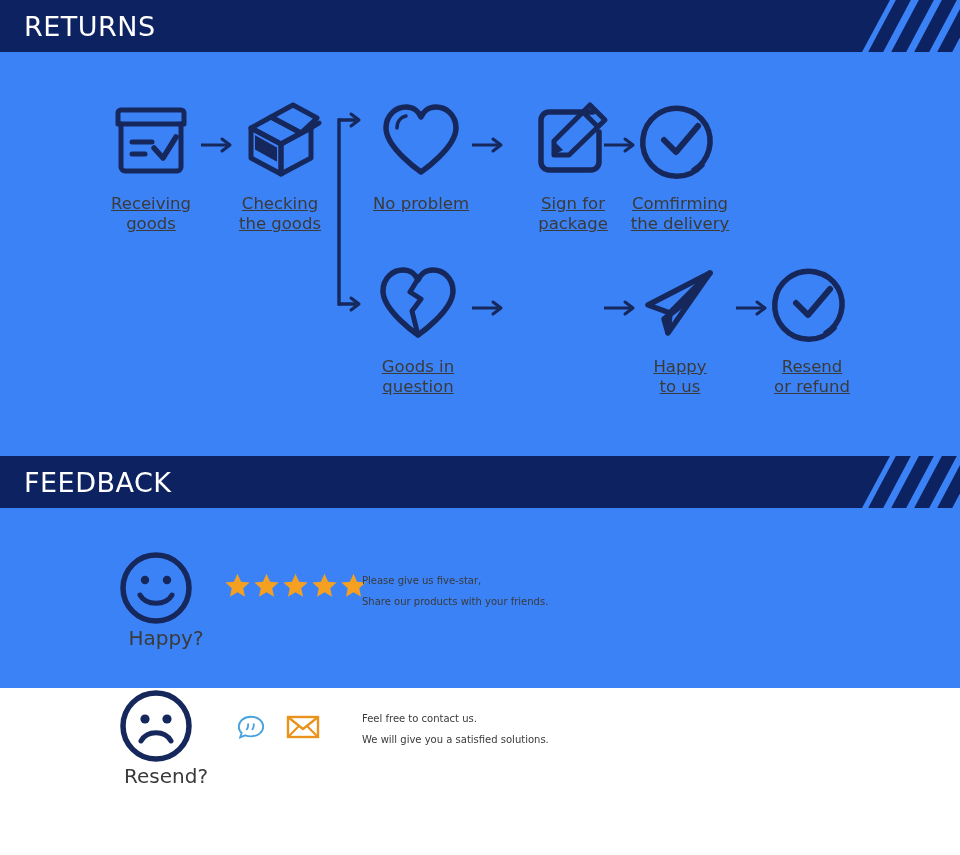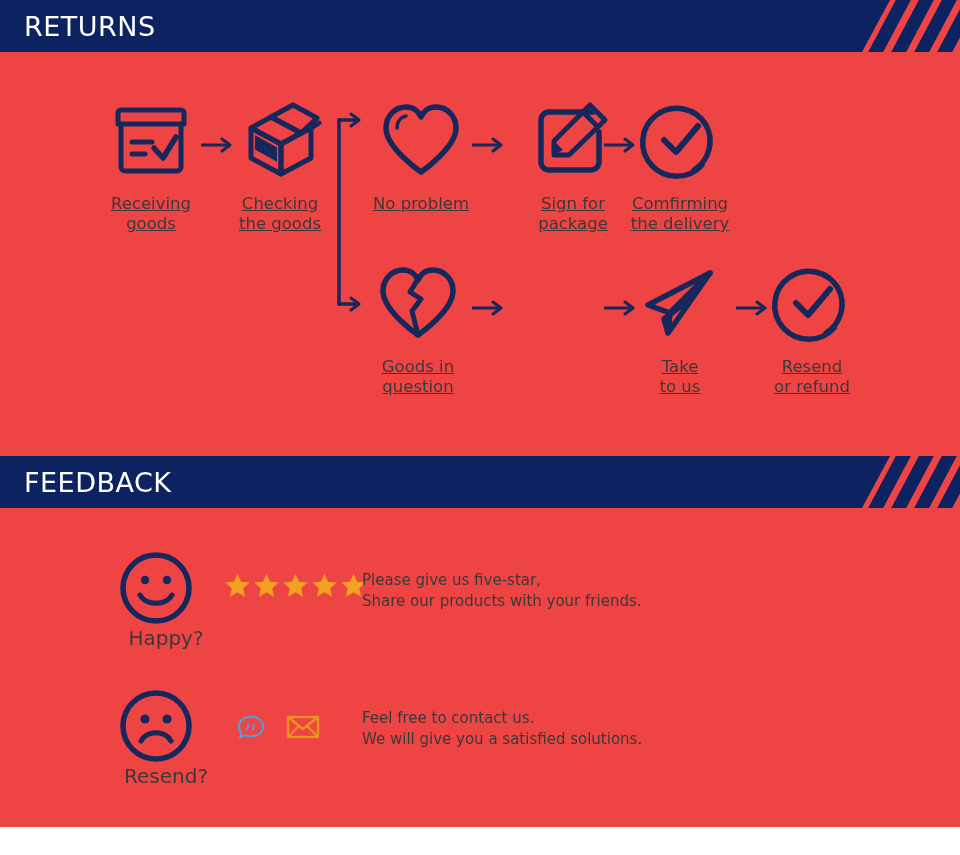--- a/index.html
+++ b/index.html
@@ -2,21 +2,21 @@
 <html><head>
 <meta charset="utf-8">
 <style>
   * { box-sizing: border-box; margin: 0; padding: 0; }
   html, body {
     width: 960px; height: 855px;
     background: #ffffff;
     font-family: "DejaVu Sans", "Liberation Sans", sans-serif;
     overflow: hidden;
   }
-  .page { position: relative; width: 960px; height: 827px; background: #ef4444; }
+  .page { position: relative; width: 960px; height: 688px; background: #3b82f6; }
 
   
   .banner { position: absolute; left: 0; width: 960px; height: 52px; }
   .banner .bar {
     position: absolute; left: 0; top: 0; height: 52px; width: 890px;
     background: #0D2260;
     clip-path: polygon(0 0, 890px 0, 862px 52px, 0 52px);
   }
   .banner .stripe {
     position: absolute; top: 0; height: 52px; width: 15px;
@@ -55,21 +55,21 @@
   
   .fb { position: absolute; left: 0; top: 520px; width: 960px; height: 335px; }
   .fb-row { position: absolute; left: 0; width: 960px; height: 140px; }
   .fb-row.r1 { top: 30px; }
   .fb-row.r2 { top: 168px; }
 
   .face-wrap { position: absolute; left: 118px; top: 0; width: 96px; text-align: center; }
   .face-wrap .label { font-size: 20px; color: #3a3a3a; }
 
   .stars { position: absolute; left: 224px; top: 22px; display: flex; gap: 2px; }
-  .msg { position: absolute; left: 362px; top: 20px; font-size: 15px; line-height: 21px; color: #3a3a3a; white-space: pre-line; }
+  .msg { position: absolute; left: 362px; top: 20px; font-size: 10px; line-height: 21px; color: #3a3a3a; white-space: pre-line; }
 
   .contact-icons { position: absolute; left: 236px; top: 24px; display: flex; align-items: center; gap: 20px; }
 
   svg { display: block; overflow: visible; }
 </style>
 </head>
 <body>
 
 <div class="page">
 
@@ -210,21 +210,21 @@
     </div>
 
     <div class="node" style="left:615px; top:205px;">
       <div class="glyph">
         <svg width="84" height="72" viewBox="0 0 84 72">
           <path d="M72 6 L10 38 L32 46 Z" fill="none" stroke="#16275C" stroke-width="5.5" stroke-linejoin="round"></path>
           <path d="M72 6 L32 46 L30 66 Z" fill="none" stroke="#16275C" stroke-width="5.5" stroke-linejoin="round"></path>
           <path d="M30 66 L26 52 L52 32" fill="none" stroke="#16275C" stroke-width="5.5" stroke-linejoin="round"></path>
         </svg>
       </div>
-      <div class="label">Take
+      <div class="label">Happy
 to us</div>
     </div>
 
     <div class="arrow" style="left:735px; top:245px;">
       <svg width="34" height="22" viewBox="0 0 34 22">
         <line x1="1" y1="11" x2="27" y2="11" stroke="#16275C" stroke-width="3"></line>
         <path d="M22 5 L30 11 L22 17" fill="none" stroke="#16275C" stroke-width="3" stroke-linecap="round" stroke-linejoin="round"></path>
       </svg>
     </div>
 

